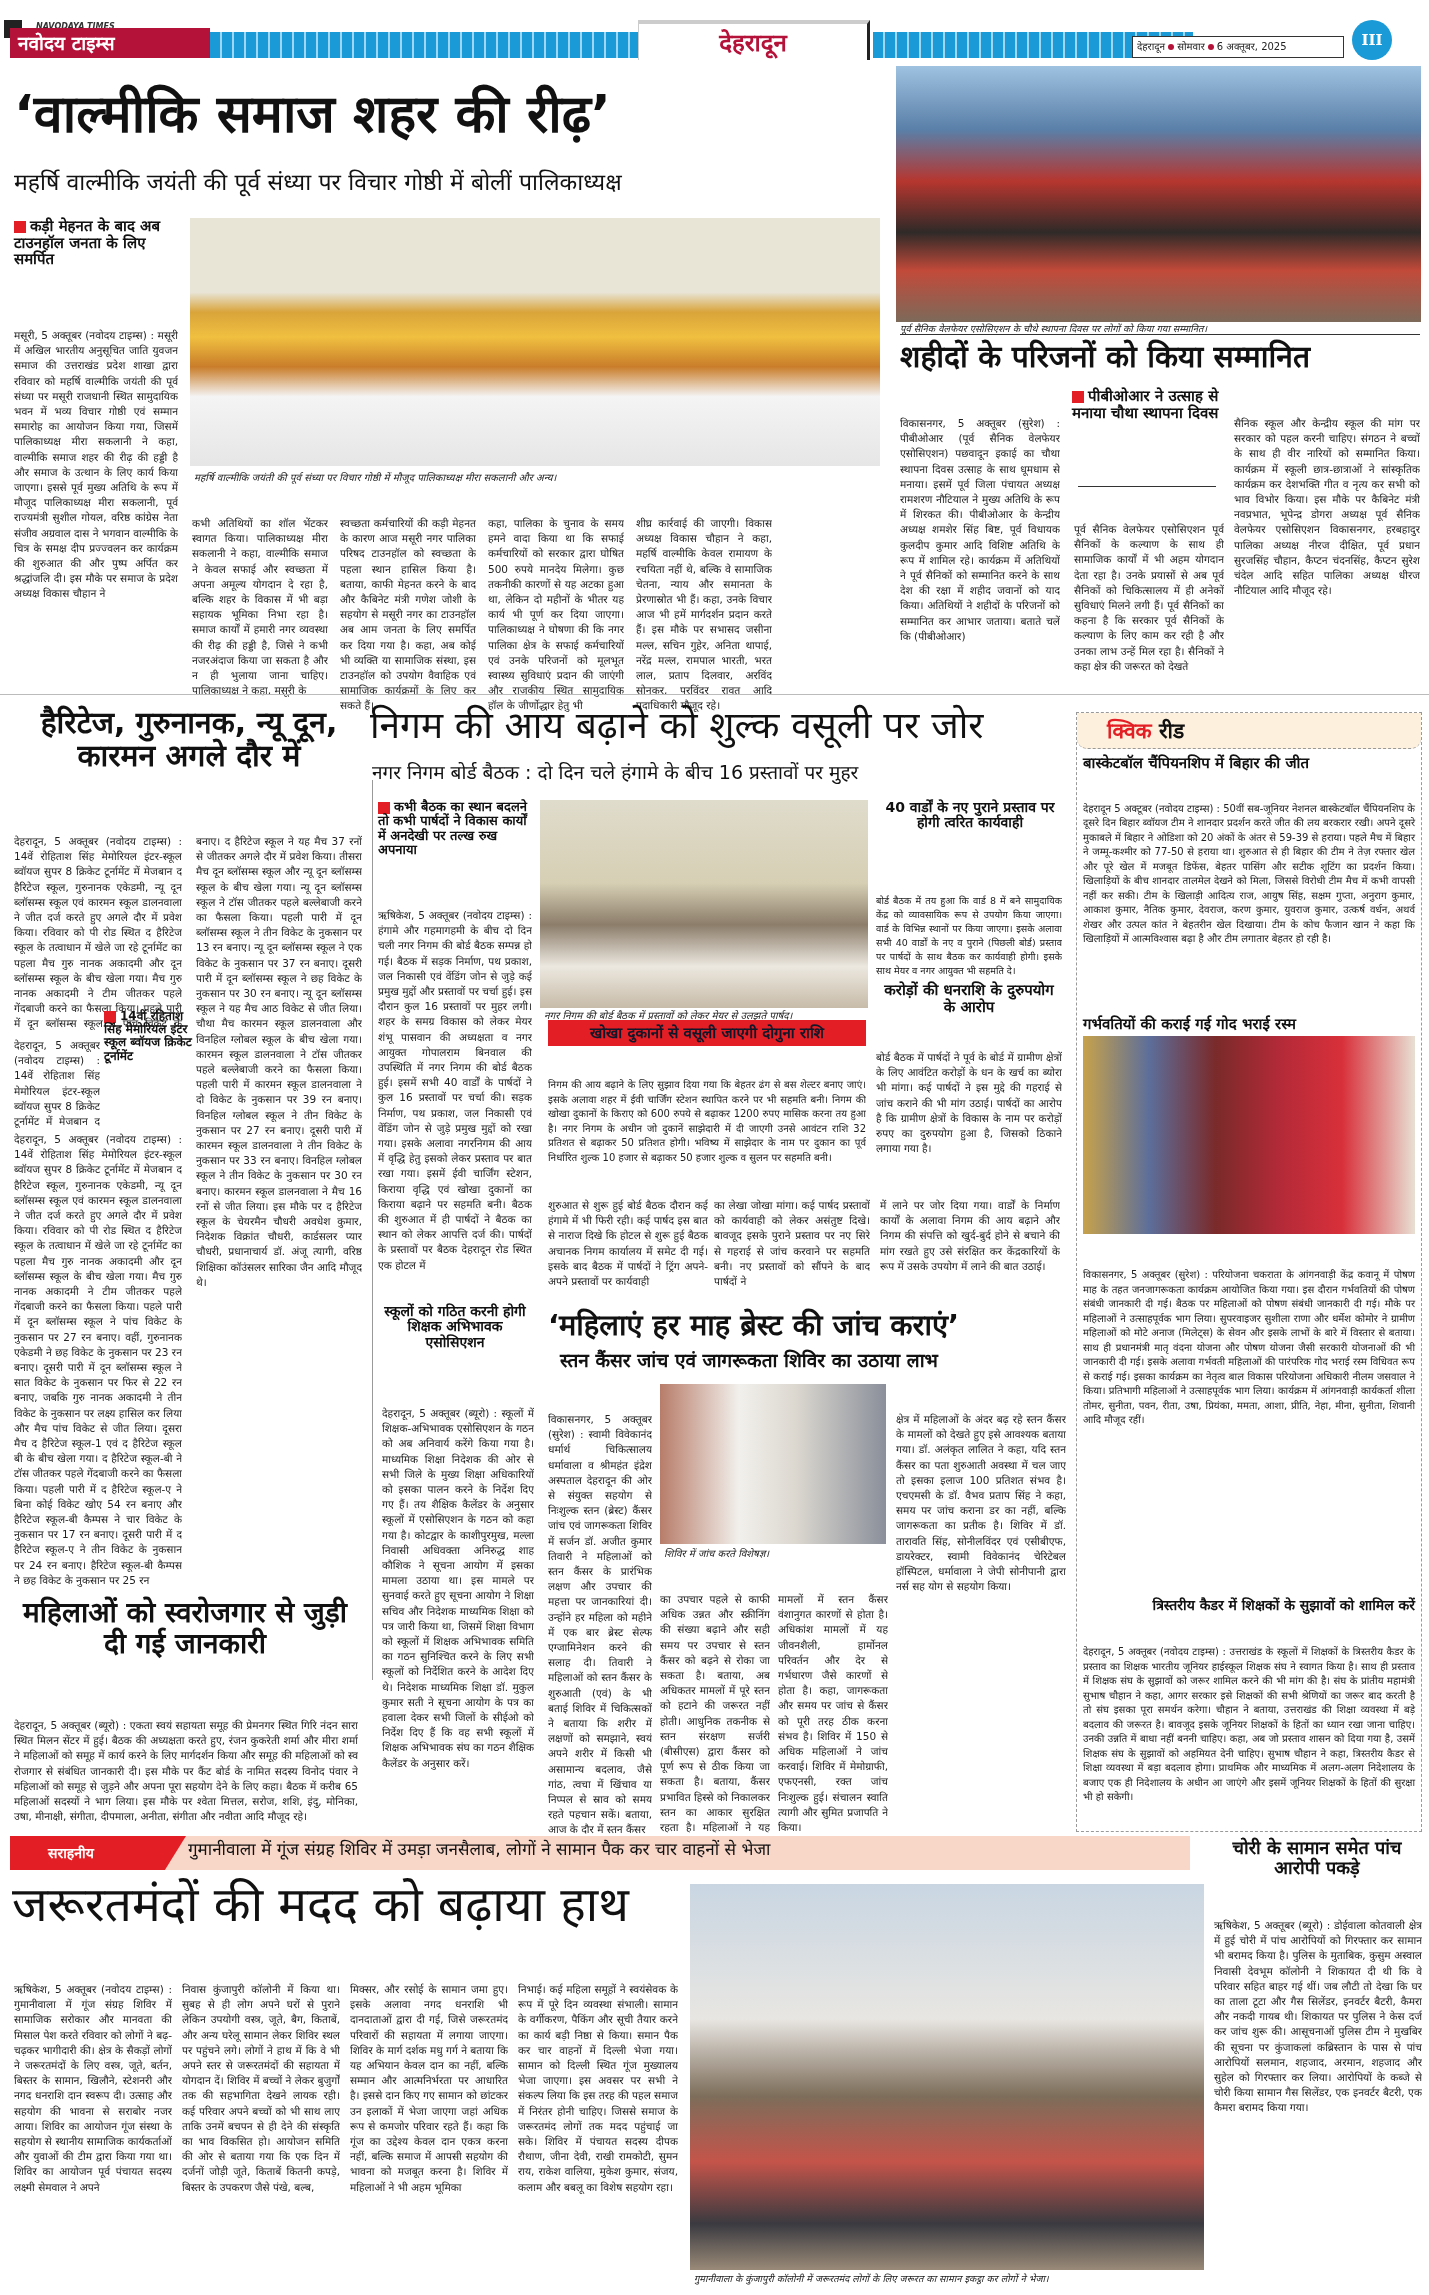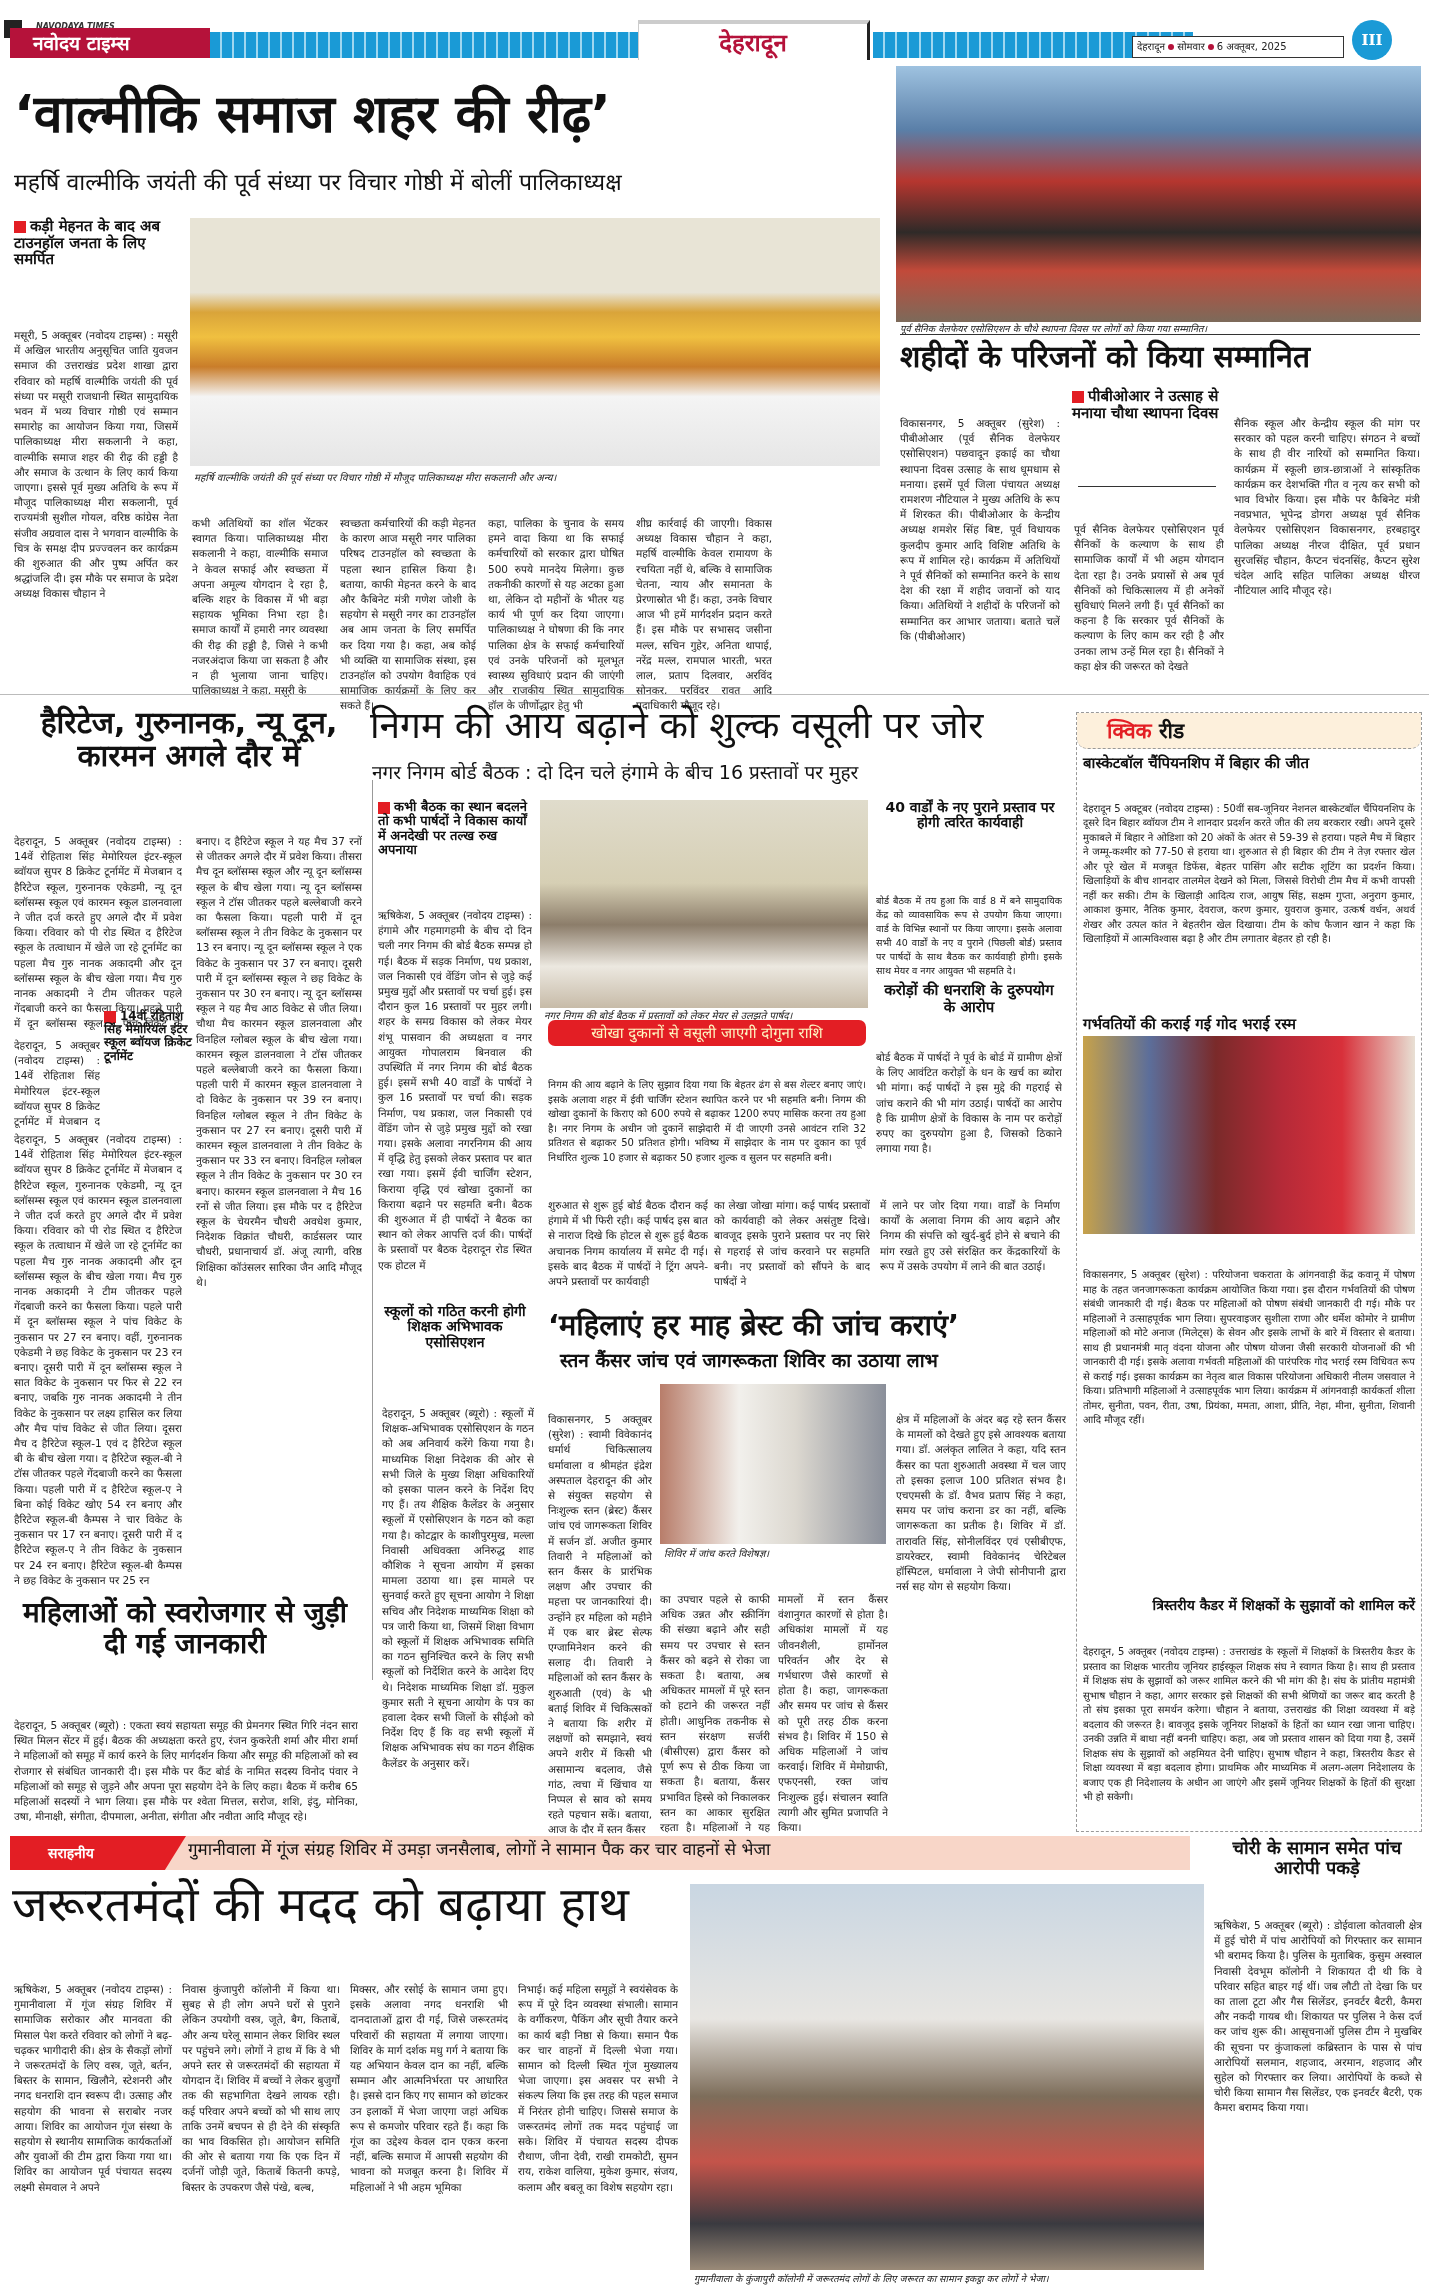--- a/index.html
+++ b/index.html
@@ -8,34 +8,34 @@
   .body-text { font-family: "DejaVu Sans", sans-serif; font-size: 10.5px; line-height: 15.2px; color: #222; text-align: justify; overflow: hidden; margin-top: 28px; }
   .hl { font-family: "DejaVu Sans", sans-serif; font-weight: bold; color: #111; line-height: 1.1; }
   .photo { background: linear-gradient(135deg, #8a7a6a 0%, #c4b39a 40%, #6d5d4a 70%, #a89478 100%); overflow: hidden; }
   .caption { font-family: "DejaVu Sans", sans-serif; font-style: italic; font-size: 10px; color: #222; }
   .rule { background: #333; height: 1px; }
   .vrule { background: #999; width: 1px; }
   .red-sq { display: inline-block; width: 12px; height: 12px; background: #e31e24; margin-right: 4px; vertical-align: middle; }
 
   
   #masthead { top: 0; left: 0; width: 1429px; height: 58px; }
-  .brand-box { position: absolute; left: 10px; top: 28px; width: 200px; height: 30px; background: #b5123a; color: #fff; font-weight: bold; font-size: 19px; display: flex; align-items: center; padding-left: 23px; }
+  .brand-box { position: absolute; left: 10px; top: 28px; width: 200px; height: 30px; background: #b5123a; color: #fff; font-weight: bold; font-size: 19px; display: flex; align-items: center; padding-left: 8px; }
   .brand-corner { position: absolute; left: 4px; top: 20px; width: 18px; height: 18px; background: #222; }
   .brand-small { position: absolute; left: 36px; top: 22px; font-size: 8px; font-style: italic; font-weight: bold; color: #333; }
   .stripe { position: absolute; top: 32px; height: 26px; background: repeating-linear-gradient(90deg, #1a9ad6 0 10px, #9fd7f0 10px 12px); }
   .city-tab { position: absolute; left: 638px; top: 20px; width: 232px; height: 40px; background: #fff; border-top: 4px solid #ccc; border-left: 1px solid #ccc; border-right: 3px solid #222; font-size: 24px; font-weight: bold; color: #b5123a; text-align: center; line-height: 38px; }
   .dateline { position: absolute; left: 1132px; top: 36px; width: 212px; height: 22px; background: #fff; border: 1px solid #333; font-size: 10px; line-height: 20px; padding-left: 4px; color: #222; white-space: nowrap; }
   .dateline .dot { display: inline-block; width: 6px; height: 6px; border-radius: 50%; background: #b5123a; margin: 0 3px; vertical-align: middle; }
   .page-no { position: absolute; left: 1352px; top: 20px; width: 40px; height: 40px; border-radius: 50%; background: #1a9ad6; color: #fff; font-weight: bold; font-size: 15px; text-align: center; line-height: 40px; font-family: "DejaVu Serif", serif; }
 
   .quick-box { border: 1px dashed #999; }
   .quick-head { background: #fdf0dc; height: 36px; border-bottom: 1px dashed #999; border-radius: 0 0 10px 10px; padding-left: 30px; font-weight: bold; font-size: 21px; line-height: 36px; }
   .quick-head .red { color: #e31e24; }
 
-  .red-banner { background: #e31e24; color: #fef9c3; font-weight: normal; font-size: 15px; text-align: center; line-height: 26px; border-radius: 7px; }
+  .red-banner { background: #e31e24; color: #0f172a; font-weight: bold; font-size: 15px; text-align: center; line-height: 26px; }
   .strip { background: #f8d6c8; }
   .strip-tag { background: #e31e24; color: #fff; font-weight: bold; font-size: 14px; line-height: 34px; padding-left: 38px; clip-path: polygon(0 0, 100% 0, 88% 100%, 0 100%); }
 </style>
 </head>
 <body>
 
 <header id="masthead" class="abs">
   <div class="brand-corner"></div>
   <div class="brand-small">NAVODAYA TIMES</div>
   <div class="brand-box">नवोदय टाइम्स</div>

